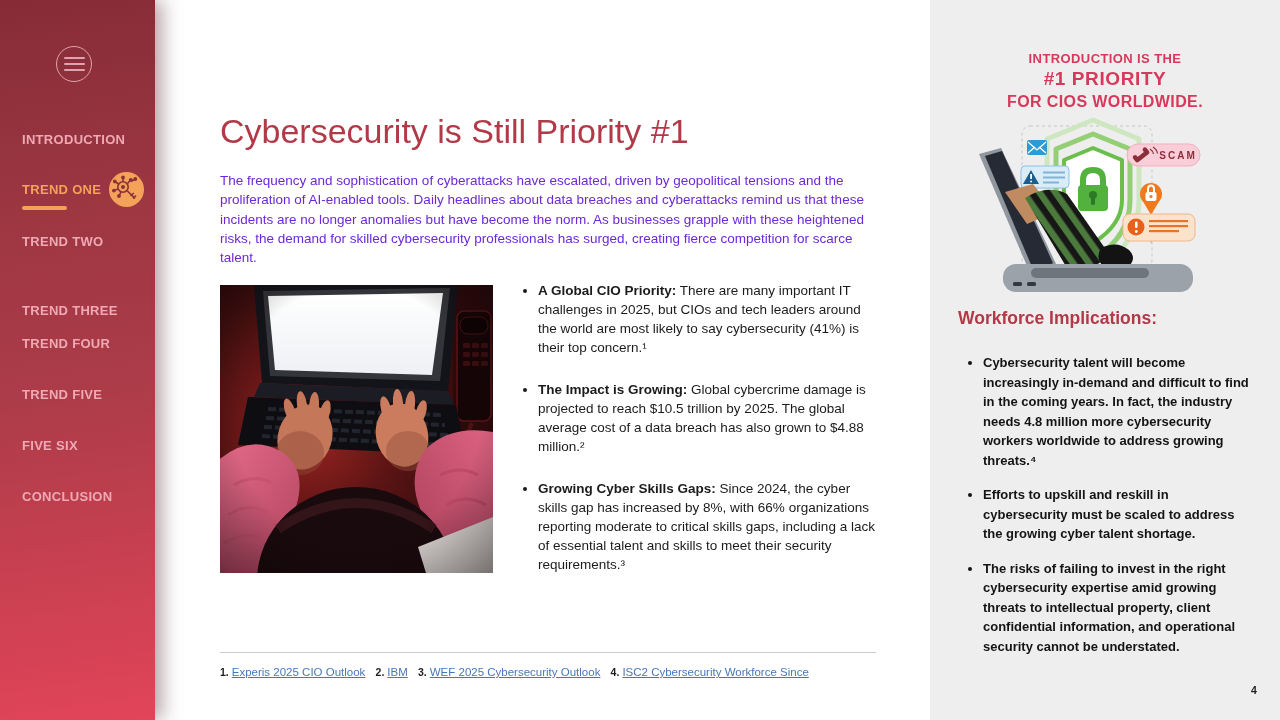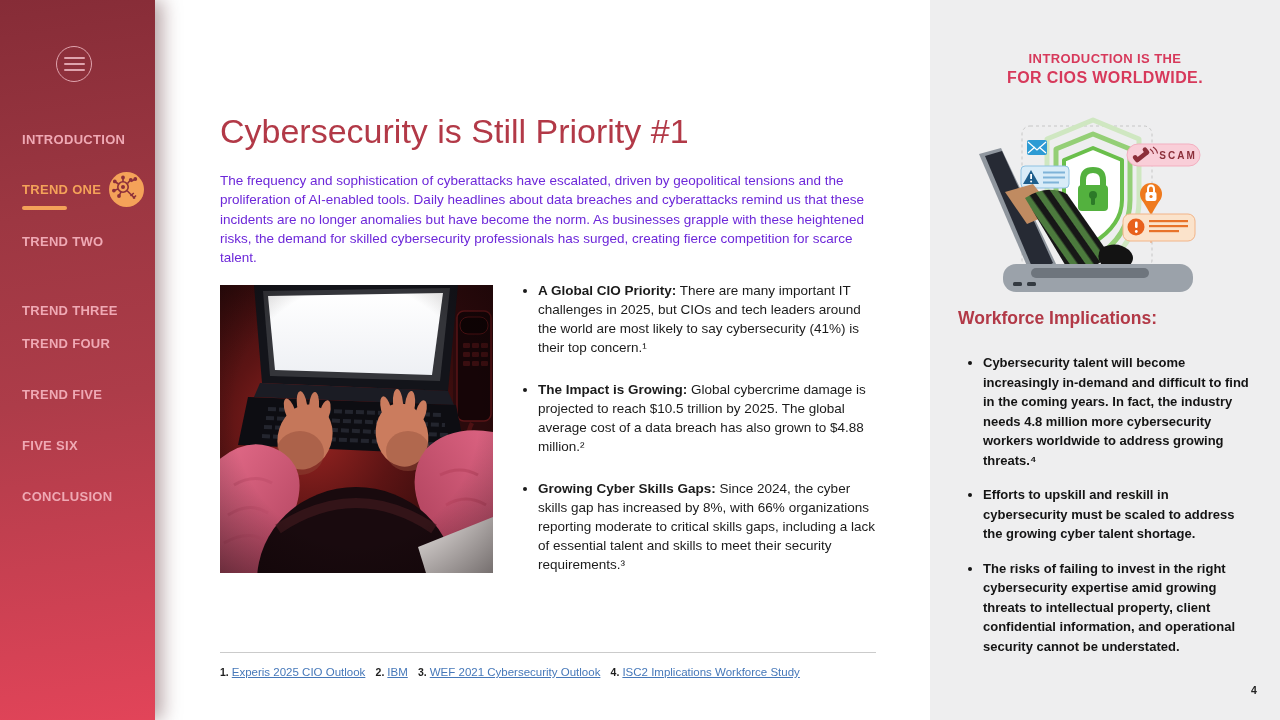--- a/index.html
+++ b/index.html
@@ -203,28 +203,29 @@
       <li><b>A Global CIO Priority:</b><span> There are many important IT challenges in 2025, but CIOs and tech leaders around the world are most likely to say cybersecurity (41%) is their top concern.¹</span></li>
       <li><b>The Impact is Growing:</b><span> Global cybercrime damage is projected to reach $10.5 trillion by 2025. The global average cost of a data breach has also grown to $4.88 million.²</span></li>
       <li><b>Growing Cyber Skills Gaps:</b><span> Since 2024, the cyber skills gap has increased by 8%, with 66% organizations reporting moderate to critical skills gaps, including a lack of essential talent and skills to meet their security requirements.³</span></li>
     </ul>
 
     <hr class="divider">
 
     <p class="sources">
       <span class="src-item"><span class="src-num">1.</span><a class="src-link">Experis 2025 CIO Outlook</a></span>
       <span class="src-item"><span class="src-num">2.</span><a class="src-link">IBM</a></span>
-      <span class="src-item"><span class="src-num">3.</span><a class="src-link">WEF 2021 Cybersecurity Outlook</a></span>
-      <span class="src-item"><span class="src-num">4.</span><a class="src-link">ISC2 Implications Workforce Study</a></span>
+      <span class="src-item"><span class="src-num">3.</span><a class="src-link">WEF 2025 Cybersecurity Outlook</a></span>
+      <span class="src-item"><span class="src-num">4.</span><a class="src-link">ISC2 Cybersecurity Workforce Since</a></span>
     </p>
   </main>
 
   <aside class="rightpanel">
     <div class="headline">
       <div class="hl1">INTRODUCTION IS THE</div>
+      <div class="hl2">#1 PRIORITY</div>
       <div class="hl3">FOR CIOS WORLDWIDE.</div>
     </div>
 
     <div class="illus">
       <svg viewBox="0 0 230 190" width="230" height="190">
         <defs>
           <pattern id="stripePat" width="13" height="13" patternUnits="userSpaceOnUse" patternTransform="rotate(55)">
             <rect width="13" height="13" fill="#171717"></rect>
             <rect y="6.5" width="13" height="6.5" fill="#4c7a3d"></rect>
           </pattern>

